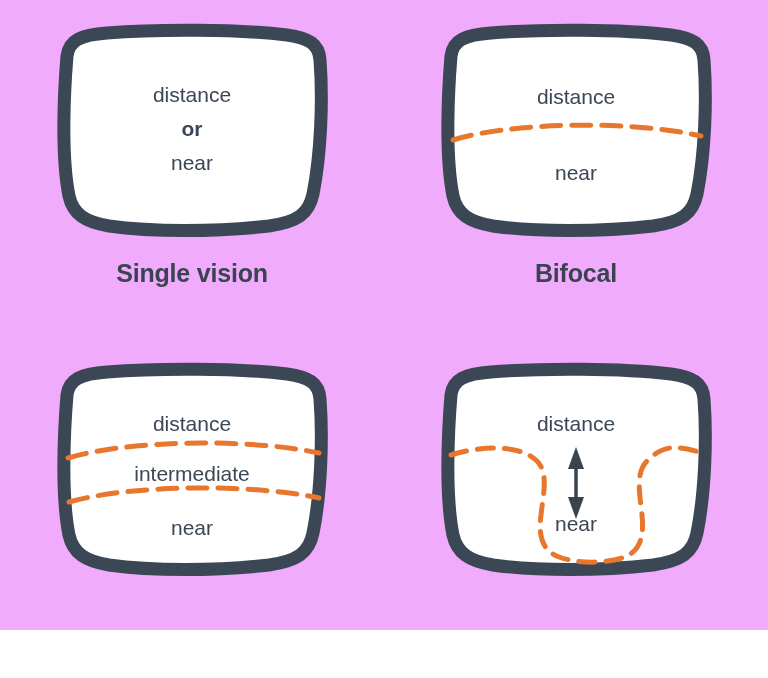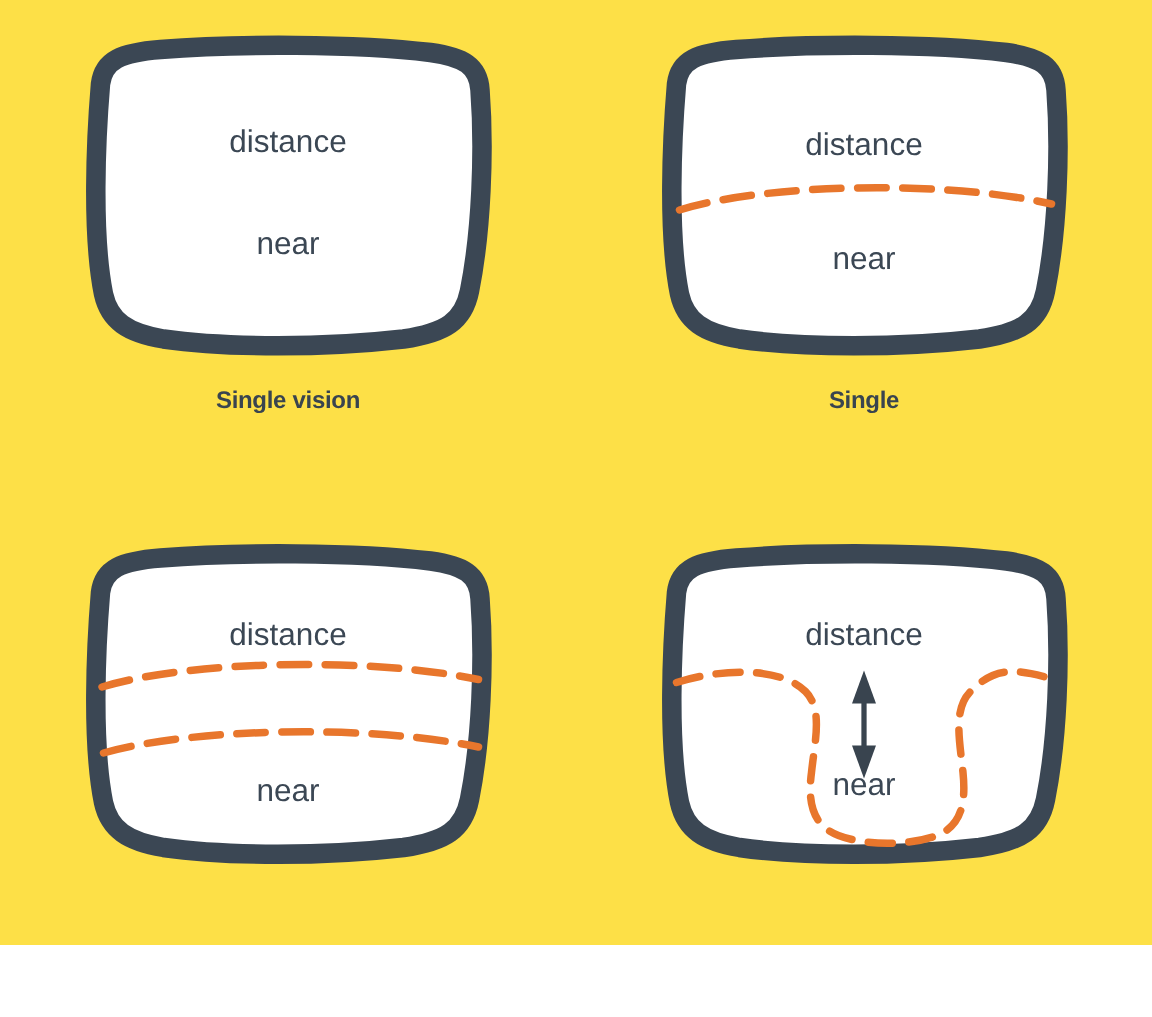--- a/index.html
+++ b/index.html
@@ -10,21 +10,21 @@
   body {
     width: 768px;
     height: 678px;
     font-family: "Liberation Sans", sans-serif;
     overflow: hidden;
   }
   #board {
     position: relative;
     width: 768px;
     height: 630px;
-    background: #fde047;
+    background: #f0abfc;
   }
   .lens-cell {
     position: absolute;
     width: 384px;
     height: 339px;
     box-sizing: border-box;
   }
   .cell-r0 { top: 0; }
   .cell-r1 { top: 339px; }
   .cell-c0 { left: 0; }
@@ -58,21 +58,21 @@
     pointer-events: none;
   }
   .zone-label.strong { font-weight: bold; }
 
   .type-label {
     position: absolute;
     left: 0;
     width: 100%;
     top: 259px;
     text-align: center;
-    font-size: 16px;
+    font-size: 25px;
     font-weight: bold;
     color: #39444f;
     letter-spacing: -0.2px;
     font-family: "Liberation Sans", sans-serif;
   }
 </style>
 </head>
 <body>
 
 <div id="board">
@@ -84,20 +84,21 @@
                  C 22 14, 34 9, 60 7
                  C 110 3, 190 3, 240 9
                  C 262 12, 272 18, 273 34
                  C 276 74, 274 128, 266 168
                  C 262 188, 250 196, 222 200
                  C 170 206, 104 206, 62 200
                  C 38 196, 26 188, 22 170
                  C 14 130, 17 66, 20 30 Z" fill="#ffffff" stroke="#3b4754" stroke-width="13" stroke-linejoin="round" stroke-linecap="round"></path>
       </svg>
       <div class="zone-label" style="top:58px">distance</div>
+      <div class="zone-label strong" style="top:92px">or</div>
       <div class="zone-label" style="top:126px">near</div>
     </div>
     <div class="type-label">Single vision</div>
   </div>
 
   <div class="lens-cell cell-r0 cell-c1">
     <div class="lens-wrap">
       <svg class="lens-svg" viewBox="0 0 290 212">
         <path d="M 20 30
                  C 22 14, 34 9, 60 7
@@ -106,39 +107,40 @@
                  C 276 74, 274 128, 266 168
                  C 262 188, 250 196, 222 200
                  C 170 206, 104 206, 62 200
                  C 38 196, 26 188, 22 170
                  C 14 130, 17 66, 20 30 Z" fill="#ffffff" stroke="#3b4754" stroke-width="13" stroke-linejoin="round" stroke-linecap="round"></path>
         <path d="M 22 114 C 80 96, 200 94, 270 110" fill="none" stroke="#e8762c" stroke-width="5" stroke-linecap="round" stroke-dasharray="19 11"></path>
       </svg>
       <div class="zone-label" style="top:60px">distance</div>
       <div class="zone-label" style="top:136px">near</div>
     </div>
-    <div class="type-label">Single</div>
+    <div class="type-label">Bifocal</div>
   </div>
 
   <div class="lens-cell cell-r1 cell-c0">
     <div class="lens-wrap">
       <svg class="lens-svg" viewBox="0 0 290 212">
         <path d="M 20 30
                  C 22 14, 34 9, 60 7
                  C 110 3, 190 3, 240 9
                  C 262 12, 272 18, 273 34
                  C 276 74, 274 128, 266 168
                  C 262 188, 250 196, 222 200
                  C 170 206, 104 206, 62 200
                  C 38 196, 26 188, 22 170
                  C 14 130, 17 66, 20 30 Z" fill="#ffffff" stroke="#3b4754" stroke-width="13" stroke-linejoin="round" stroke-linecap="round"></path>
         <path d="M 21 93 C 80 75, 200 73, 272 88" fill="none" stroke="#e8762c" stroke-width="5" stroke-linecap="round" stroke-dasharray="19 11"></path>
         <path d="M 22 137 C 82 120, 200 118, 272 133" fill="none" stroke="#e8762c" stroke-width="5" stroke-linecap="round" stroke-dasharray="19 11"></path>
       </svg>
       <div class="zone-label" style="top:48px">distance</div>
+      <div class="zone-label" style="top:98px">intermediate</div>
       <div class="zone-label" style="top:152px">near</div>
     </div>
   </div>
 
   <div class="lens-cell cell-r1 cell-c1">
     <div class="lens-wrap">
       <svg class="lens-svg" viewBox="0 0 290 212">
         <path d="M 20 30
                  C 22 14, 34 9, 60 7
                  C 110 3, 190 3, 240 9

